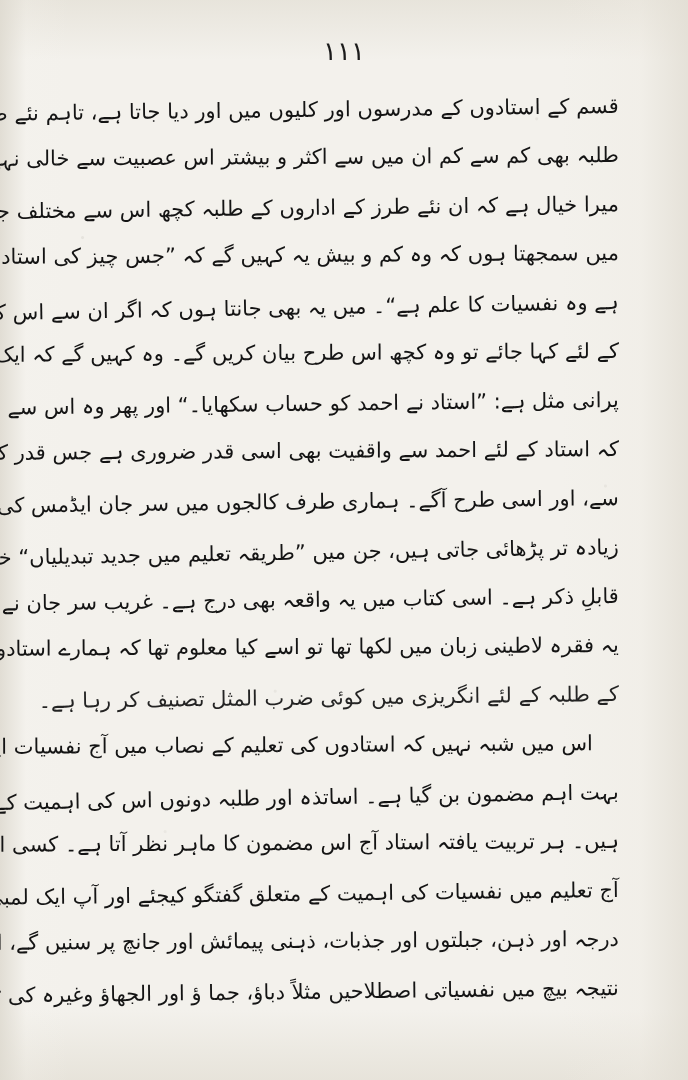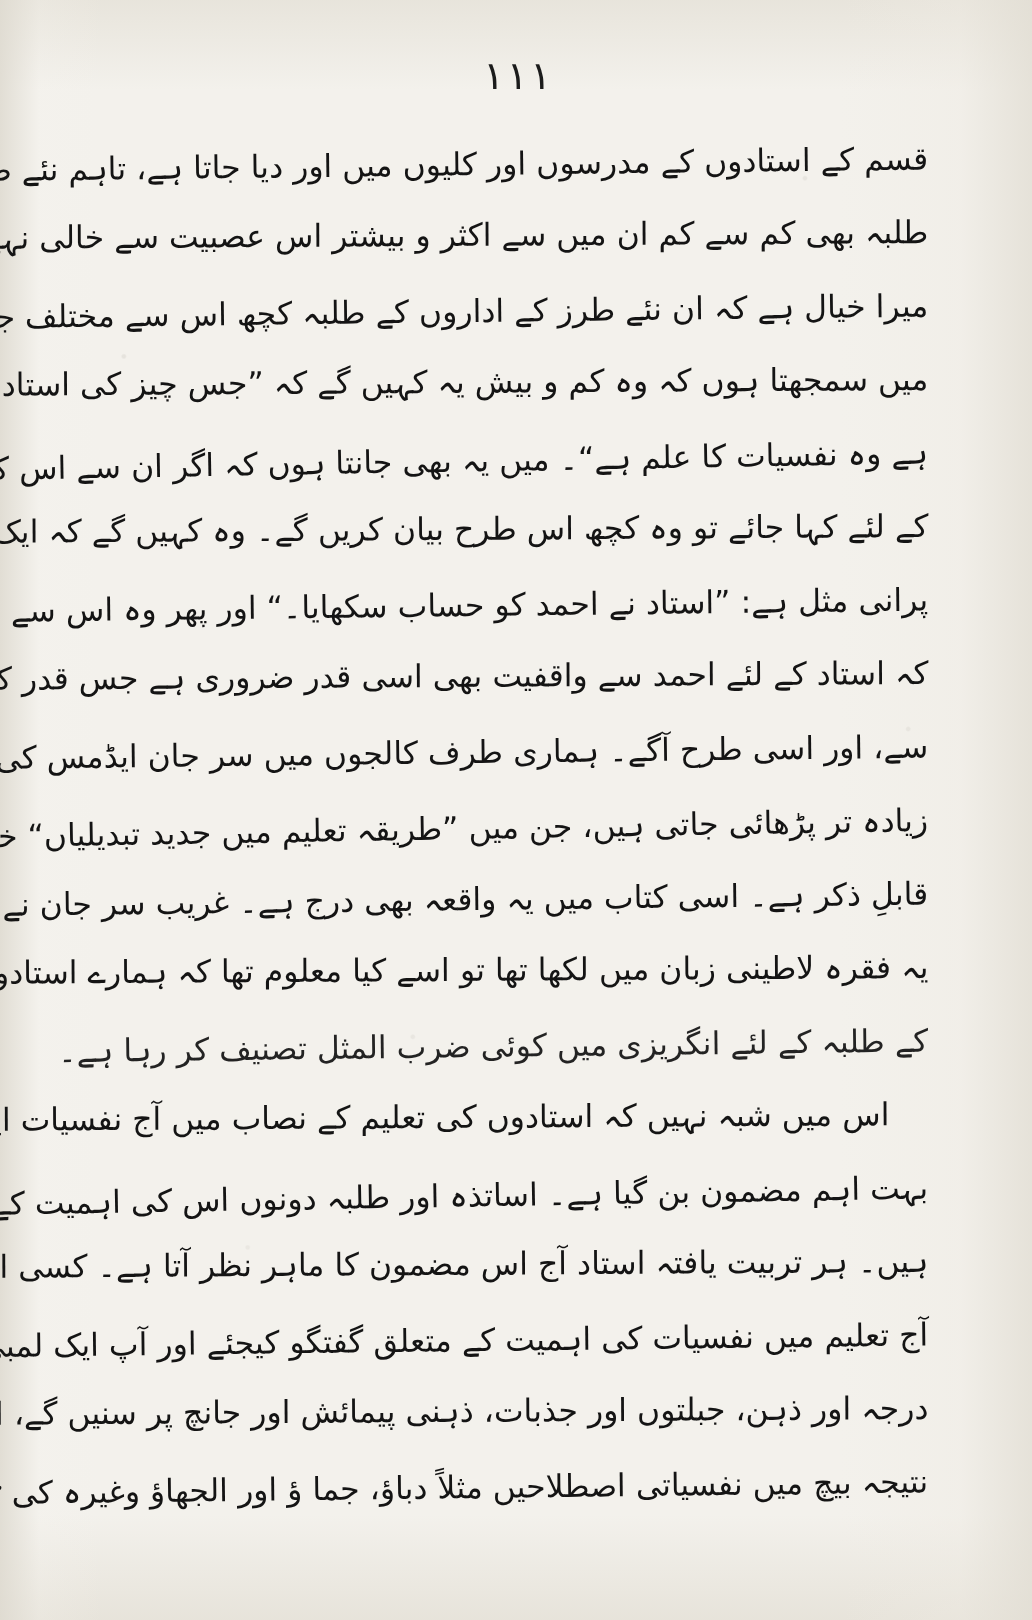--- a/index.html
+++ b/index.html
@@ -48,21 +48,21 @@
       radial-gradient(circle at 24% 77%, rgba(170,165,155,0.12) 0 1px, transparent 2px),
       radial-gradient(circle at 88% 45%, rgba(170,165,155,0.14) 0 1px, transparent 2px);
     pointer-events: none;
   }
   .page-number {
     position: absolute;
     top: 36px;
     left: 0;
     right: 0;
     text-align: center;
-    font-family: Liberation Mono, monospace;
+    font-family: Liberation Serif, serif;
     font-size: 26px;
     color: #1b1b1b;
     letter-spacing: 2px;
     direction: rtl;
   }
   .body-text {
     position: absolute;
     top: 96px;
     left: 74px;
     width: 545px;

